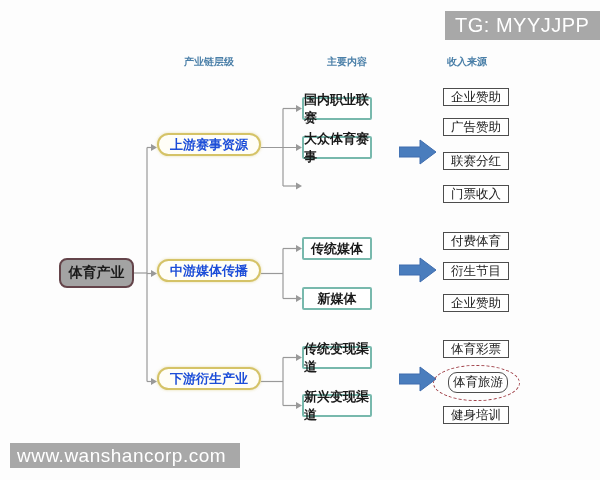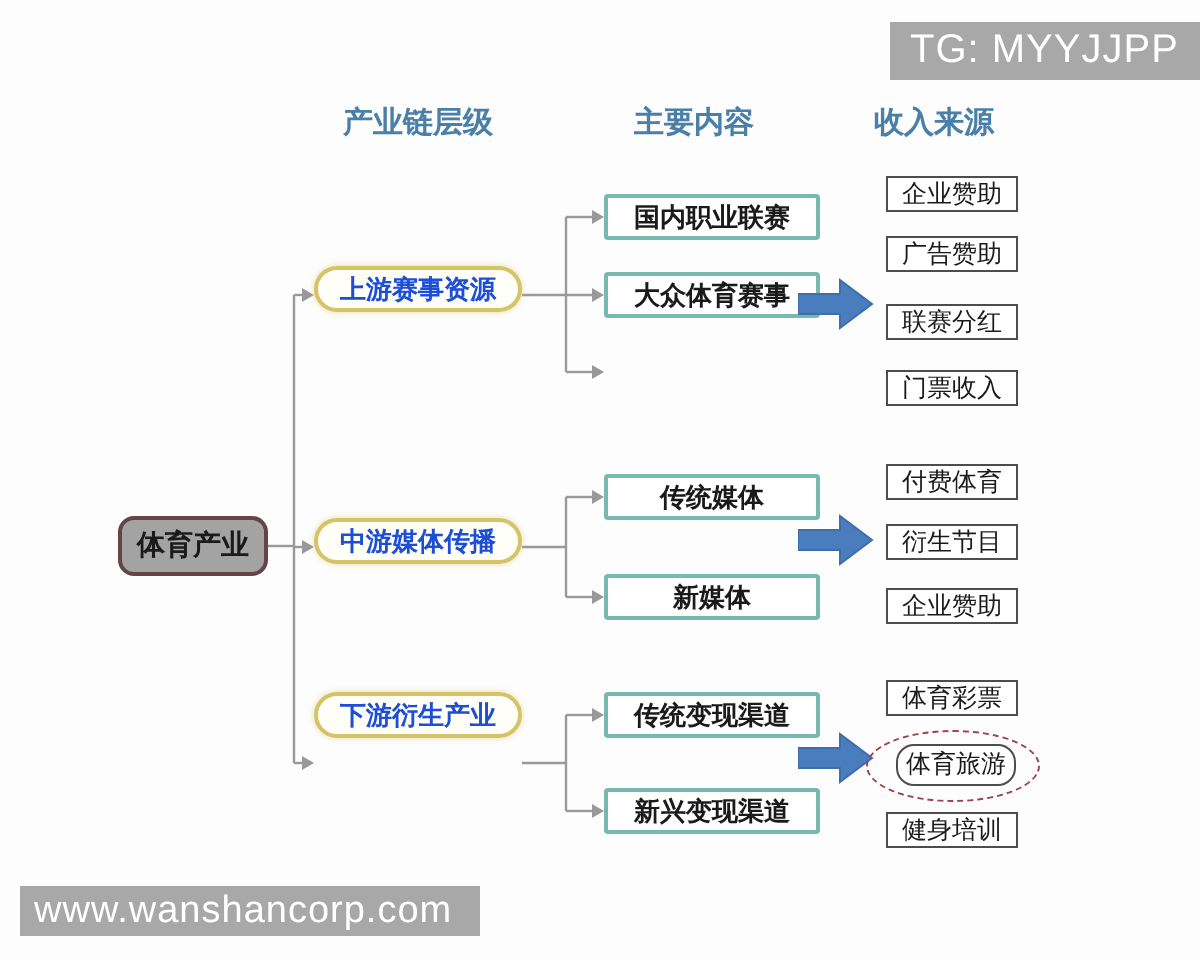--- a/index.html
+++ b/index.html
@@ -2,37 +2,37 @@
 <html><head>
 <meta charset="utf-8">
 <style>
   html,body{margin:0;padding:0;background:#fff;}
   #stage{
     position:relative;width:600px;height:480px;background:#fdfdfd;overflow:hidden;
     font-family:"Liberation Sans",sans-serif;
   }
   .abs{position:absolute;box-sizing:border-box;}
   .hdr{
-    color:#4a7fa8;font-weight:bold;font-size:15px;text-align:center;height:16px;line-height:16px;
+    color:#4a7fa8;font-weight:bold;font-size:10px;text-align:center;height:16px;line-height:16px;
   }
   .rootbox{
     left:59px;top:258px;width:75px;height:30px;
     border:2px solid #64444a;border-radius:8px;background:#a3a3a3;
     display:flex;align-items:center;justify-content:center;
     font-weight:bold;font-size:14px;color:#1a1a1a;
   }
   .levelbox{
     left:157px;width:104px;height:23px;
     border:2px solid #d5c367;border-radius:12px;background:#fffef7;
     display:flex;align-items:center;justify-content:center;
     font-weight:bold;font-size:13px;color:#1d4ed8;
     box-shadow:0 0 3px rgba(213,195,103,.55);
   }
   .contentbox{
-    left:302px;width:108px;height:23px;
+    left:302px;width:70px;height:23px;
     border:2px solid #78b9ad;border-radius:2px;background:#fff;
     display:flex;align-items:center;justify-content:center;
     font-weight:bold;font-size:13px;color:#1a1a1a;
   }
   .revbox{
     left:443px;width:66px;height:18px;
     border:1px solid #4d4d4d;background:#fff;
     display:flex;align-items:center;justify-content:center;
     font-weight:normal;font-size:12.5px;color:#1a1a1a;
   }
@@ -99,21 +99,21 @@
   </svg>
 
   <div class="abs hdr" style="left:157px;top:54px;width:104px;">产业链层级</div>
   <div class="abs hdr" style="left:300px;top:54px;width:94px;">主要内容</div>
   <div class="abs hdr" style="left:430px;top:54px;width:74px;">收入来源</div>
 
   <div class="abs rootbox">体育产业</div>
 
   <div class="abs levelbox" style="top:133px;">上游赛事资源</div>
   <div class="abs levelbox" style="top:259px;">中游媒体传播</div>
-  <div class="abs levelbox" style="top:346px;font-family:Liberation Serif, serif;">下游衍生产业</div>
+  <div class="abs levelbox" style="top:367px;font-family:Liberation Serif, serif;">下游衍生产业</div>
 
   <div class="abs contentbox" style="top:97px;">国内职业联赛</div>
   <div class="abs contentbox" style="top:136px;">大众体育赛事</div>
 
   <div class="abs contentbox" style="top:237px;">传统媒体</div>
   <div class="abs contentbox" style="top:287px;">新媒体</div>
 
   <div class="abs contentbox" style="top:346px;">传统变现渠道</div>
   <div class="abs contentbox" style="top:394px;">新兴变现渠道</div>
 

